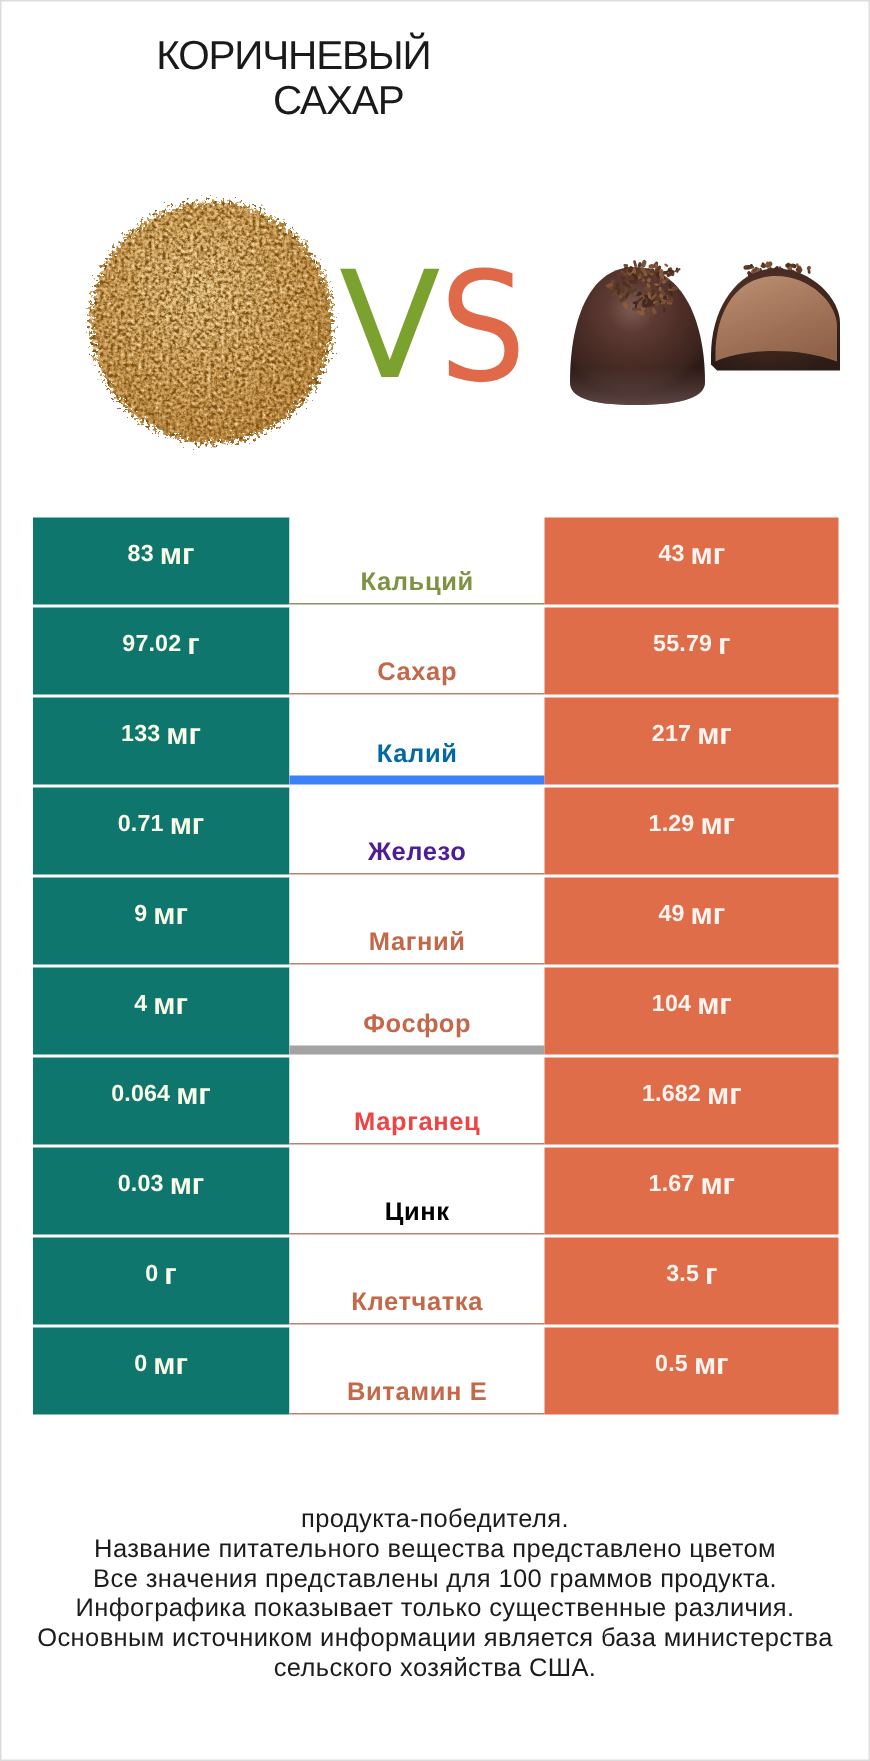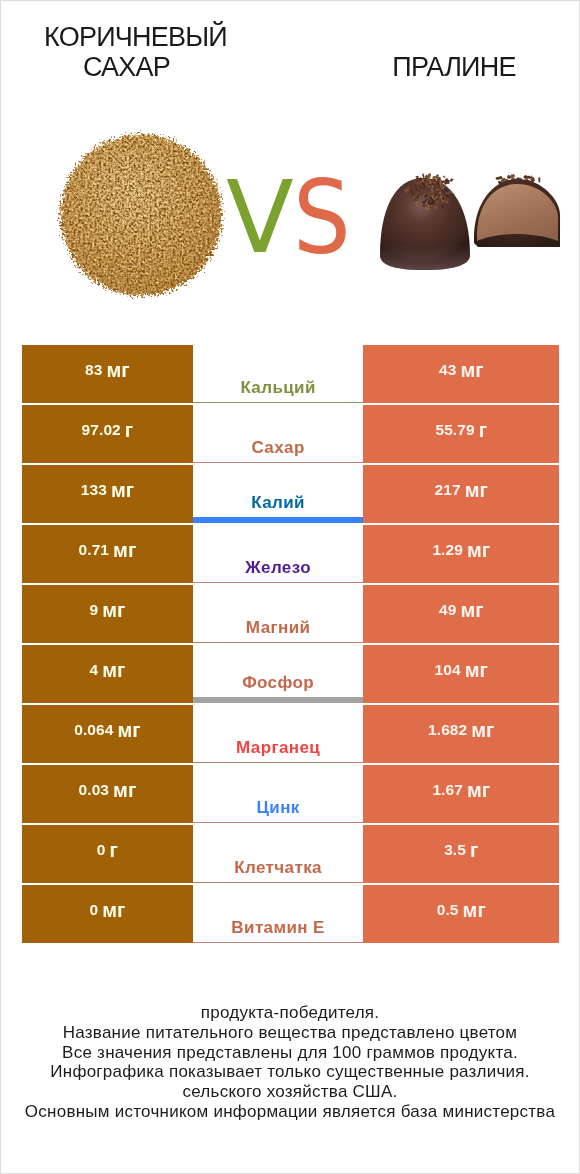--- a/index.html
+++ b/index.html
@@ -3,42 +3,42 @@
 <meta charset="utf-8">
 <style>
   html,body{margin:0;padding:0;background:#fff;}
   body{width:580px;height:1174px;overflow:hidden;
        font-family:"Liberation Sans", sans-serif;}
   .page{position:relative;width:578px;height:1172px;border:1px solid #dcdcdc;background:#fff;overflow:hidden;}
 
   
   .title{position:absolute;font-size:27px;letter-spacing:-0.78px;line-height:30px;
          color:#1a1a1a;text-align:center;font-weight:400;white-space:pre-line;}
-  .title>div{position:absolute;left:0;width:100%;text-align:center;}
+  .title>div{position:absolute;left:16px;width:100%;text-align:right;}
   .title-left{left:-1px;top:0px;width:271px;height:100px;}
   .title-right{left:0px;top:0px;width:906px;height:100px;}
   .tl1{top:21px;}
   .tl2{top:51px;width:253px !important;}
   .tr1{top:51px;}
 
   
   .sugar{position:absolute;left:50px;top:122px;width:184px;height:184px;}
   .vs{position:absolute;left:225px;top:167px;width:140px;height:100px;line-height:100px;font-weight:400;}
   .vs span{position:absolute;top:0;}
   .vs .v{color:#7ba22e;font-family:"DejaVu Sans",sans-serif;font-size:99px;left:0px;}
   .vs .s{color:#e0694a;font-family:"DejaVu Sans Condensed","DejaVu Sans",sans-serif;font-size:101px;left:67px;}
   .praline{position:absolute;left:376px;top:170px;width:190px;height:105px;}
 
   
   .table{position:absolute;left:21px;top:344px;width:537px;}
   .row{display:flex;height:58px;margin-bottom:2px;}
   .row:last-child{margin-bottom:0;}
   .cell{display:flex;align-items:center;justify-content:center;box-sizing:border-box;}
   .cell>span{position:relative;top:-4px;}
-  .c-left{width:179px;background:#a16207;color:#fbfde9;}
+  .c-left{width:179px;background:#0f766e;color:#fbfde9;}
   .c-mid{width:179px;background:#fff;align-items:flex-end;}
   .c-right{width:205px;background:#e06d4a;color:#fff4ef;}
   .val{font-size:15.5px;font-weight:700;letter-spacing:0.1px;}
   .unit{font-size:20px;font-weight:700;margin-left:4px;}
   .lbl{font-size:17px;font-weight:700;letter-spacing:0.4px;}
 
   
   .footer{position:absolute;left:0;top:1002px;width:578px;text-align:center;
           font-size:17px;line-height:19.8px;color:#1c1c1c;letter-spacing:0.25px;}
 </style>
@@ -450,21 +450,21 @@
         <div class="cell c-right">
           <span class="val">1.682</span>
           <span class="unit">мг</span>
         </div>
       </div>
       <div class="row">
         <div class="cell c-left">
           <span class="val">0.03</span>
           <span class="unit">мг</span>
         </div>
-        <div class="cell c-mid" style="color:#3b82f6;border-bottom:1px solid #b98274">
+        <div class="cell c-mid" style="color:#000000;border-bottom:1px solid #b98274">
           <span class="lbl">Цинк</span>
         </div>
         <div class="cell c-right">
           <span class="val">1.67</span>
           <span class="unit">мг</span>
         </div>
       </div>
       <div class="row">
         <div class="cell c-left">
           <span class="val">0</span>
@@ -490,16 +490,16 @@
           <span class="val">0.5</span>
           <span class="unit">мг</span>
         </div>
       </div>
     </div>
   <div class="footer" id="footer">
       <div>продукта-победителя.</div>
       <div>Название питательного вещества представлено цветом</div>
       <div>Все значения представлены для 100 граммов продукта.</div>
       <div>Инфографика показывает только существенные различия.</div>
+      <div>Основным источником информации является база министерства</div>
       <div>сельского хозяйства США.</div>
-      <div>Основным источником информации является база министерства</div>
     </div>
 </div>
 
 </body></html>

